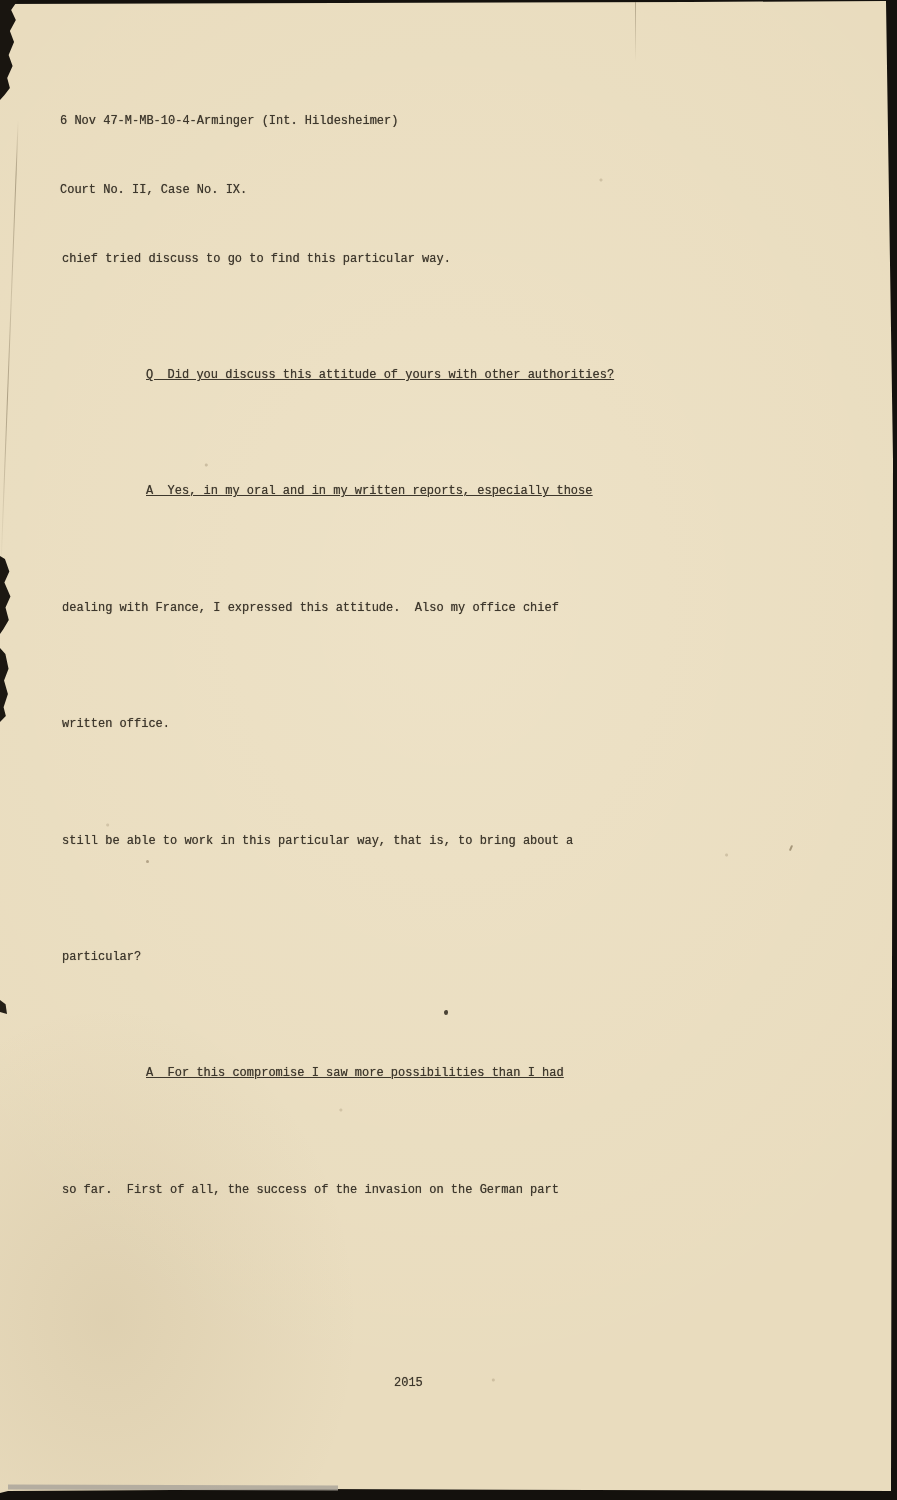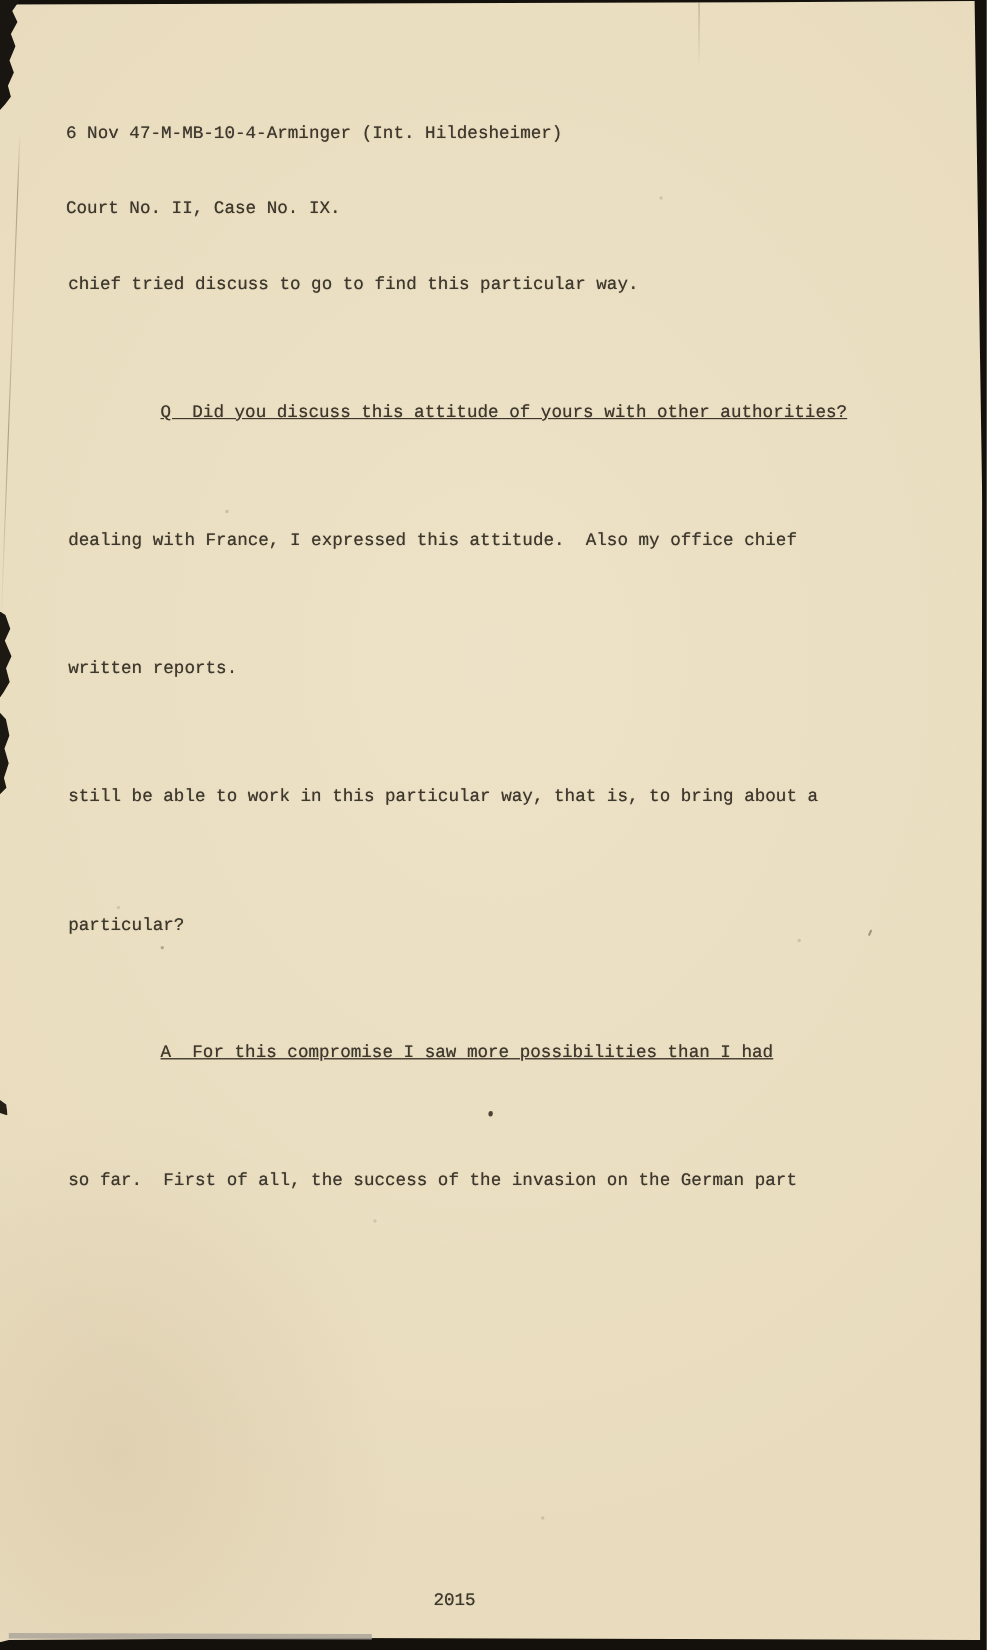--- a/index.html
+++ b/index.html
@@ -37,40 +37,40 @@
       radial-gradient(circle 1px at 38% 74%, rgba(110,90,60,0.20) 0 1px, rgba(0,0,0,0) 2px),
       radial-gradient(circle 1px at 55% 92%, rgba(110,90,60,0.22) 0 1px, rgba(0,0,0,0) 2px),
       radial-gradient(circle 1px at 12% 55%, rgba(110,90,60,0.20) 0 1px, rgba(0,0,0,0) 2px);
     pointer-events: none;
   }
   
   .typed {
     color: #3d372c;
     text-shadow: 0 0 0.7px rgba(66,58,45,0.75);
     white-space: pre;
-    font-size: 16px;
+    font-size: 12px;
   }
   .header-block {
     position: absolute;
     left: 60px;
     top: 64px;
     line-height: 23px;
   }
   .body-block {
     position: absolute;
     left: 62px;
     top: 162px;
     line-height: 38.8px;
   }
   .line { height: 38.8px; }
   .line.indent { padding-left: 84px; text-decoration: underline; }
   .page-number {
     position: absolute;
     left: 394px;
-    top: 1444px;
+    top: 1372px;
     line-height: 22px;
   }
   
   .tear-corner {
     position: absolute;
     left: 0; top: 0;
     width: 18px; height: 100px;
     background: #191510;
     clip-path: polygon(0 0, 100% 0, 62% 10%, 88% 20%, 55% 31%, 78% 42%, 48% 55%, 70% 66%, 40% 78%, 55% 88%, 25% 95%, 0 100%);
   }
@@ -148,22 +148,23 @@
   <div class="grain"></div>
 
   <div class="header-block typed">
     <div class="header-line">6 Nov 47-M-MB-10-4-Arminger (Int. Hildesheimer)</div>
     <div class="header-line">Court No. II, Case No. IX.</div>
   </div>
 
   <div class="body-block typed">
     <div class="line">chief tried discuss to go to find this particular way.</div>
     <div class="line indent">Q  Did you discuss this attitude of yours with other authorities?</div>
+    <div class="line indent">A  Yes, in my oral and in my written reports, especially those</div>
     <div class="line">dealing with France, I expressed this attitude.  Also my office chief</div>
-    <div class="line">written reports.</div>
+    <div class="line">written office.</div>
     <div class="line">still be able to work in this particular way, that is, to bring about a</div>
     <div class="line">particular?</div>
     <div class="line indent">A  For this compromise I saw more possibilities than I had</div>
     <div class="line">so far.  First of all, the success of the invasion on the German part</div>
     
     
     
     
     
   </div>

